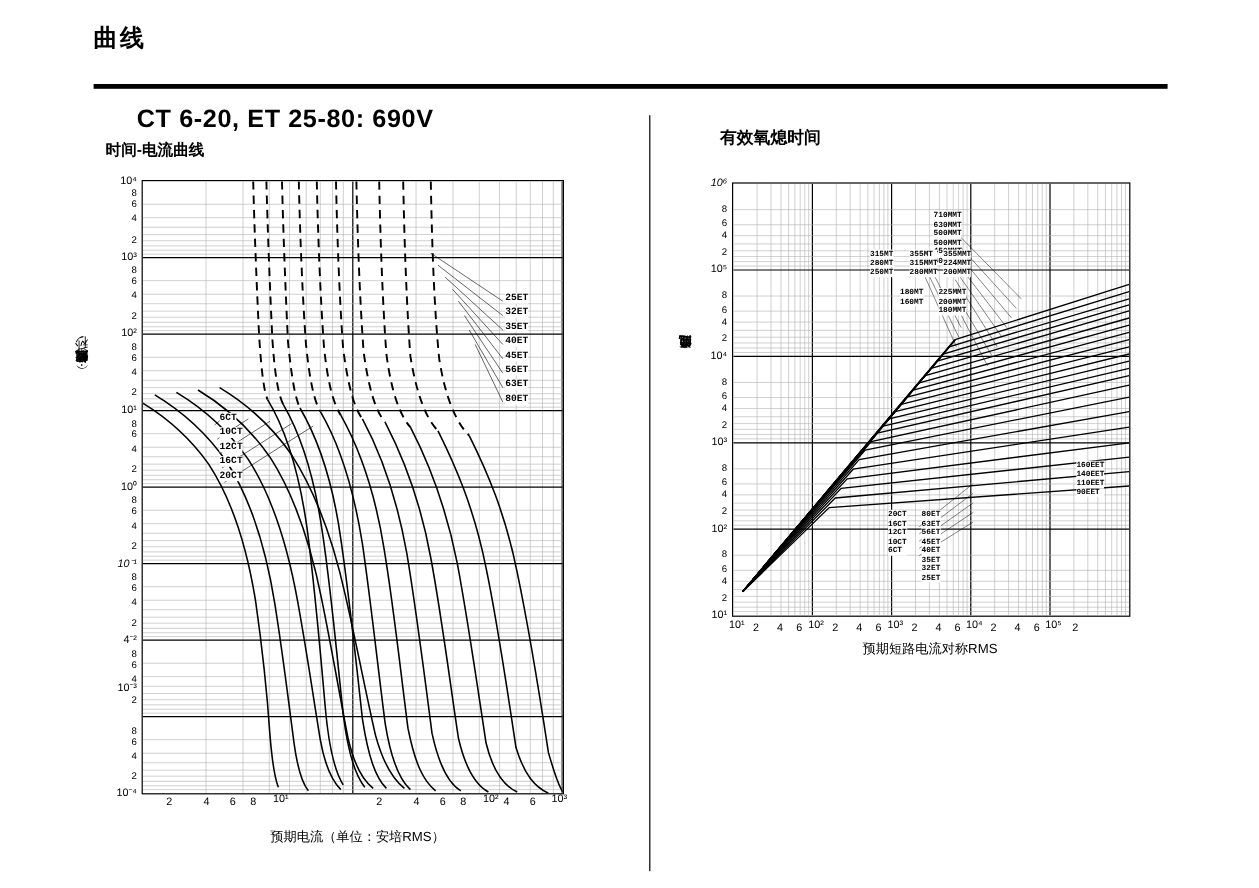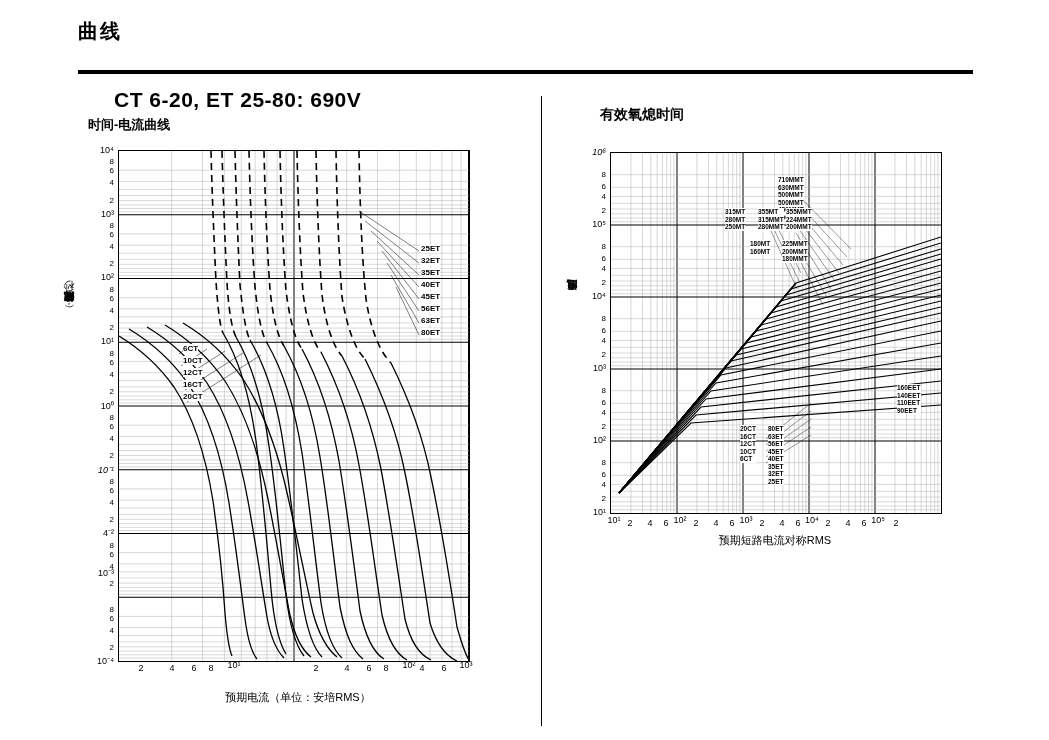--- a/index.html
+++ b/index.html
@@ -57,21 +57,21 @@
     white-space:nowrap;
   }
   .tick-y{
     position:absolute;font-size:9px;transform:translateY(-50%);
     text-align:right;white-space:nowrap;
   }
   .tick-y.small{font-size:8px;}
 
   .curve-label{
     position:absolute;font-size:8px;font-weight:bold;white-space:nowrap;
-    background:#fff;line-height:9px;
+    background:#fff;line-height:9px;font-family:Liberation Mono, monospace;
   }
   .curve-label.tiny{font-size:6.5px;line-height:7.5px;}
 
   .lbl-box{position:absolute;}
 </style>
 </head>
 <body>
 
 <div class="page">
 

